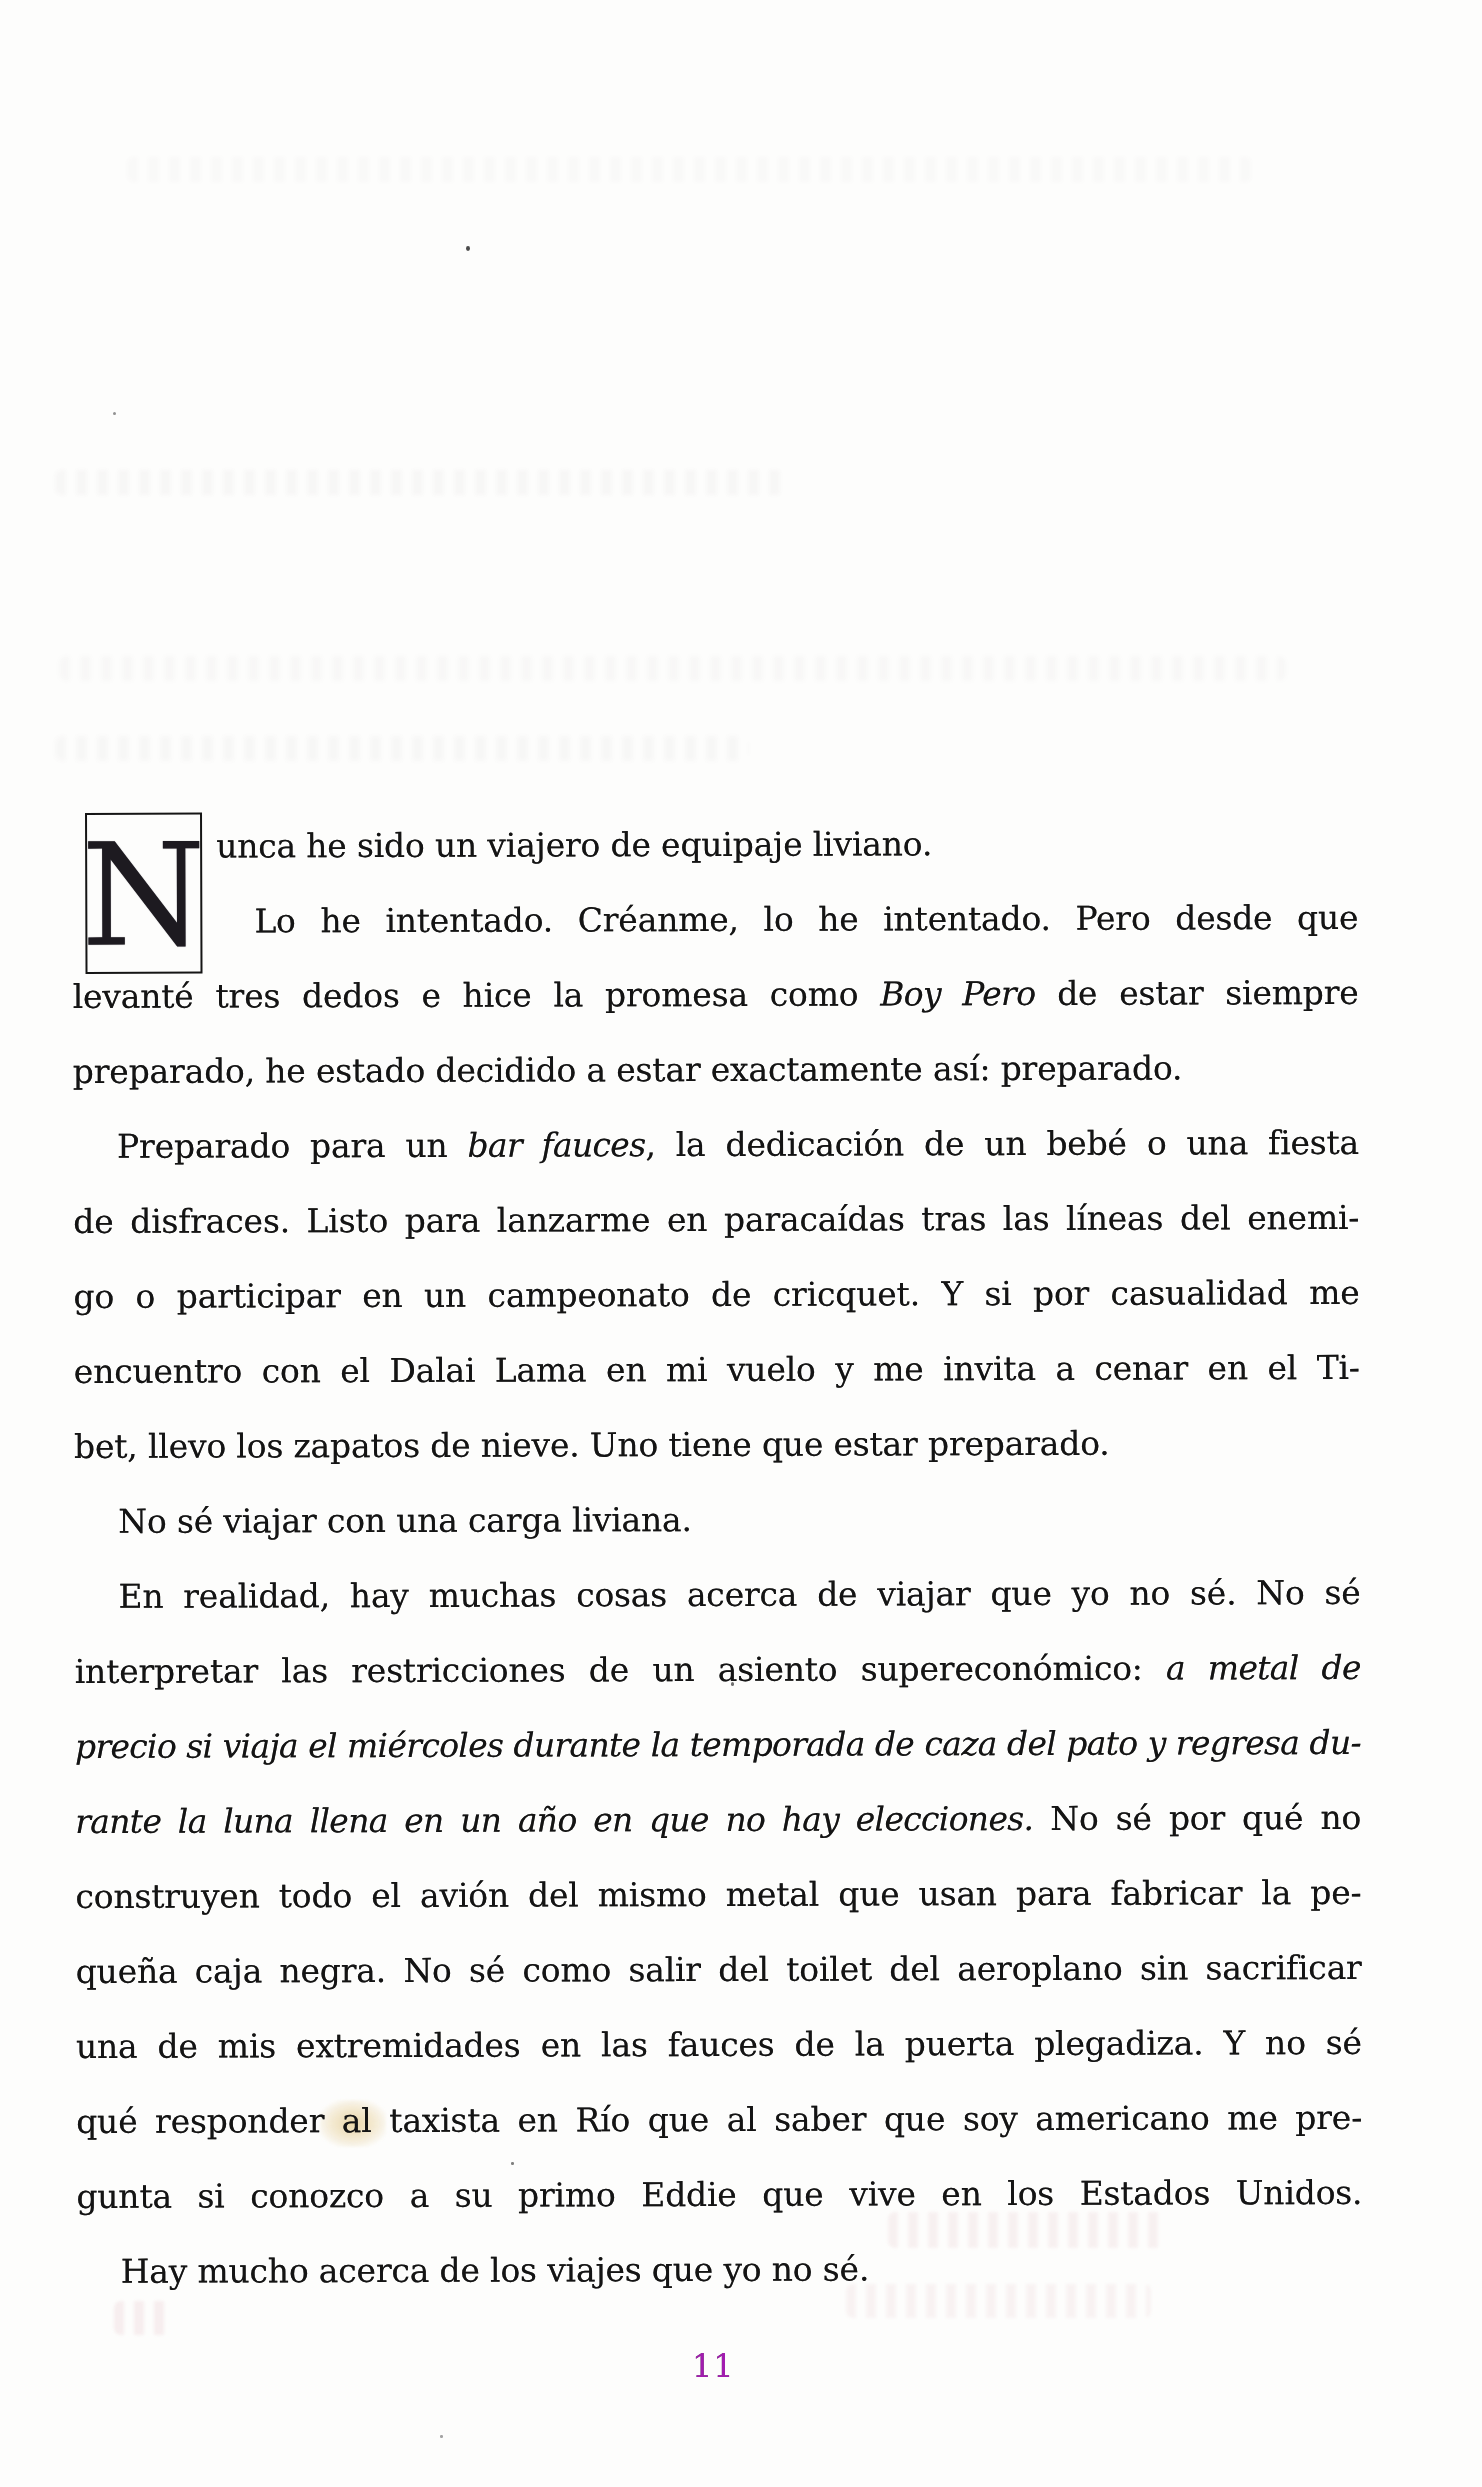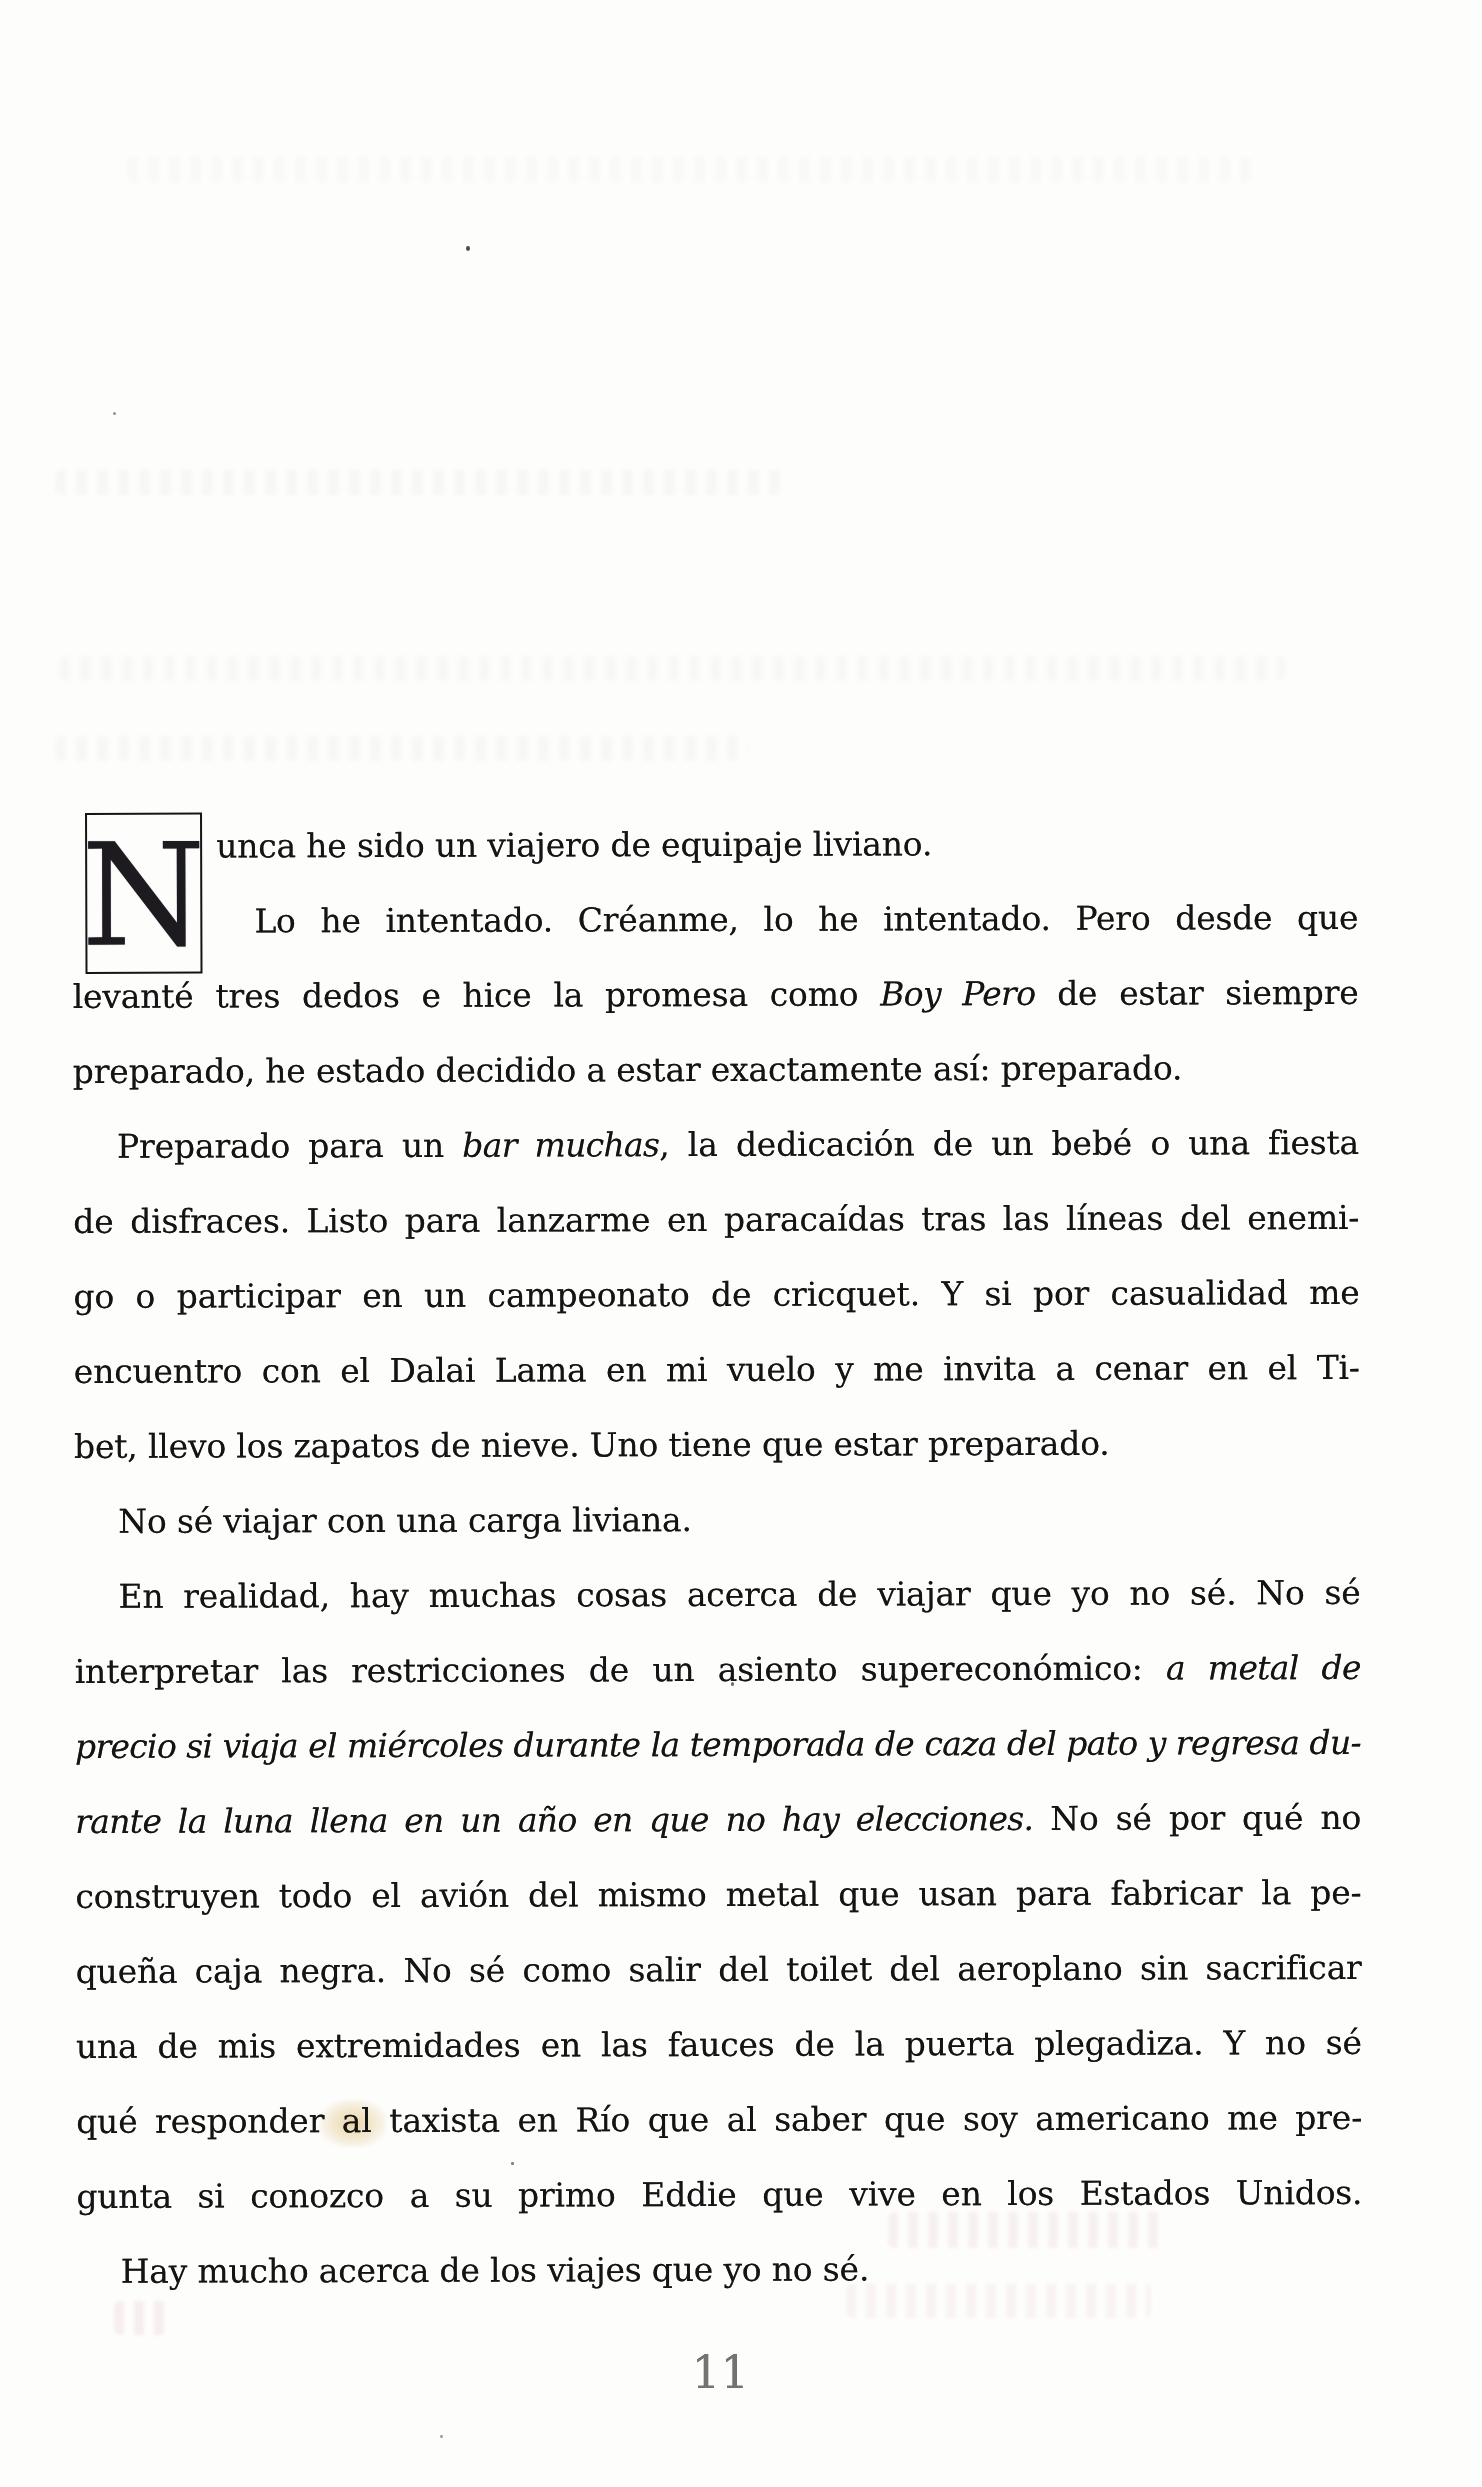--- a/index.html
+++ b/index.html
@@ -42,23 +42,23 @@
   .dropcap-box span{
     font-size:142px;line-height:1;
     color:#1d1a20;
     text-shadow:0 0 0.8px rgba(30,25,35,0.6);
     transform:translateY(1.7px);
   }
   
   .page-number{
     position:absolute;
     left:692px;top:2347px;
-    font-size:44px;
+    font-size:32px;
     letter-spacing:0.8px;
-    color:#737373;
+    color:#a21caf;
     text-shadow:0 0 0.6px rgba(10,10,10,0.7);
   }
   
   .bleed{
     position:absolute;height:25px;border-radius:6.8px;
     background:repeating-linear-gradient(90deg,
       rgba(125,112,118,0.10) 0 11px, rgba(125,112,118,0.0) 11px 21px);
     filter:blur(2.1px);
   }
   .pinkmark{
@@ -97,21 +97,21 @@
 
   <div class="textblock" id="textblock">
     <div class="dropcap-box">
       <span>N</span>
     </div>
 
   <div class="line wrap"><span>unca he sido un viajero de equipaje liviano.</span></div>
       <div class="line wrap indent just"><span>Lo he intentado. Créanme, lo he intentado. Pero desde que</span></div>
       <div class="line just"><span>levanté tres dedos e hice la promesa como </span><i>Boy Pero</i><span> de estar siempre</span></div>
       <div class="line"><span>preparado, he estado decidido a estar exactamente así: preparado.</span></div>
-      <div class="line pindent just"><span>Preparado para un </span><i>bar muchas</i><span>, la dedicación de un bebé o una fiesta</span></div>
+      <div class="line pindent just"><span>Preparado para un </span><i>bar fauces</i><span>, la dedicación de un bebé o una fiesta</span></div>
       <div class="line just"><span>de disfraces. Listo para lanzarme en paracaídas tras las líneas del enemi-</span></div>
       <div class="line just"><span>go o participar en un campeonato de cricquet. Y si por casualidad me</span></div>
       <div class="line just"><span>encuentro con el Dalai Lama en mi vuelo y me invita a cenar en el Ti-</span></div>
       <div class="line"><span>bet, llevo los zapatos de nieve. Uno tiene que estar preparado.</span></div>
       <div class="line pindent"><span>No sé viajar con una carga liviana.</span></div>
       <div class="line pindent just"><span>En realidad, hay muchas cosas acerca de viajar que yo no sé. No sé</span></div>
       <div class="line just"><span>interpretar las restricciones de un asiento supereconómico: </span><i>a metal de</i></div>
       <div class="line just"><i>precio si viaja el miércoles durante la temporada de caza del pato y regresa du-</i></div>
       <div class="line just"><i>rante la luna llena en un año en que no hay elecciones.</i><span> No sé por qué no</span></div>
       <div class="line just"><span>construyen todo el avión del mismo metal que usan para fabricar la pe-</span></div>

